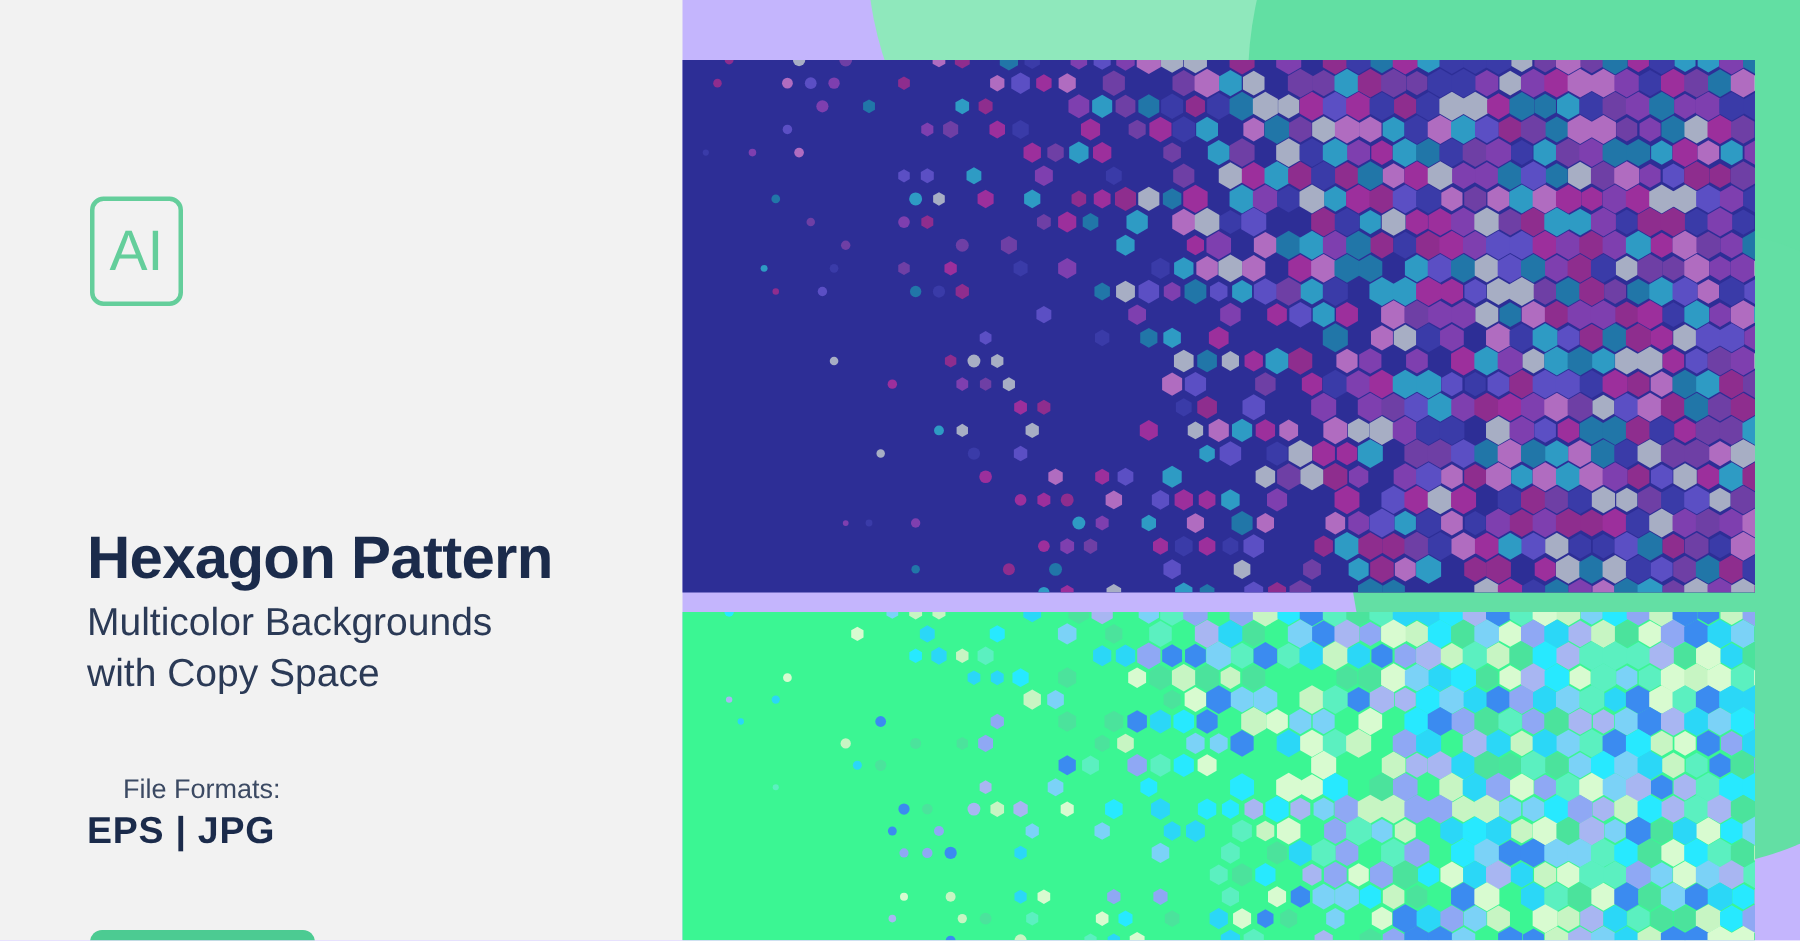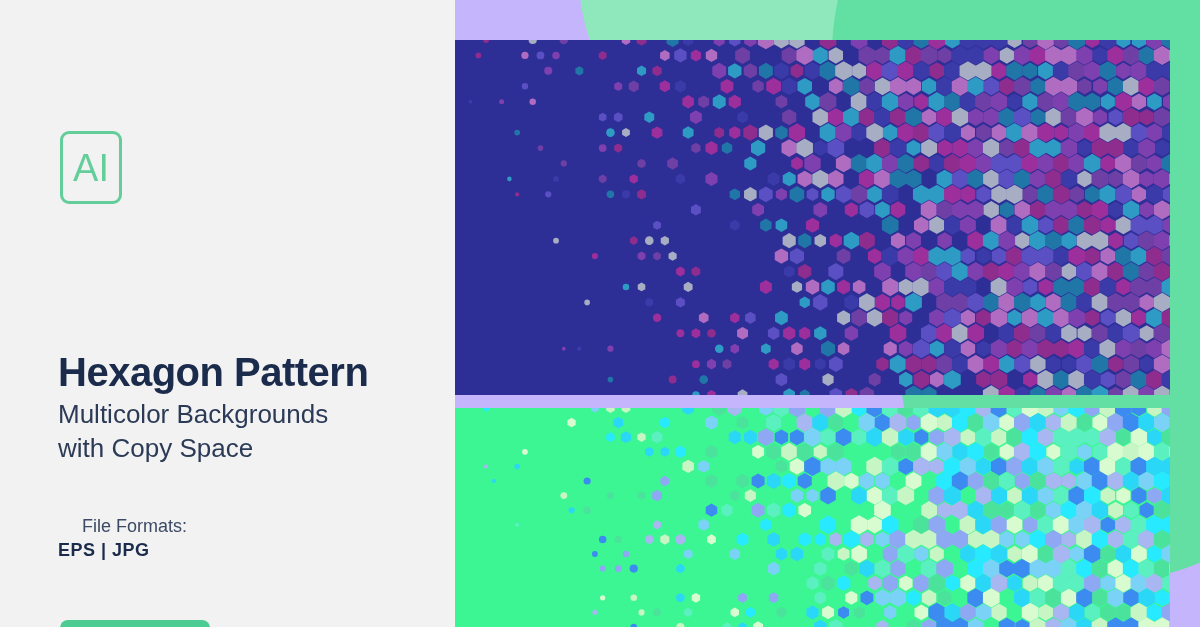--- a/index.html
+++ b/index.html
@@ -123,21 +123,21 @@
     top: 516px;
     font-size: 18px;
     font-weight: 400;
     color: #3C4A63;
     margin-left: 24px;
   }
   #formats-value {
     position: absolute;
     left: 58px;
     top: 540px;
-    font-size: 18px;
+    font-size: 25px;
     font-weight: 700;
     color: #1B2B4B;
     letter-spacing: 0.5px;
   }
 
   #cta-button {
     position: absolute;
     left: 60px;
     top: 620px;
     width: 150px;

